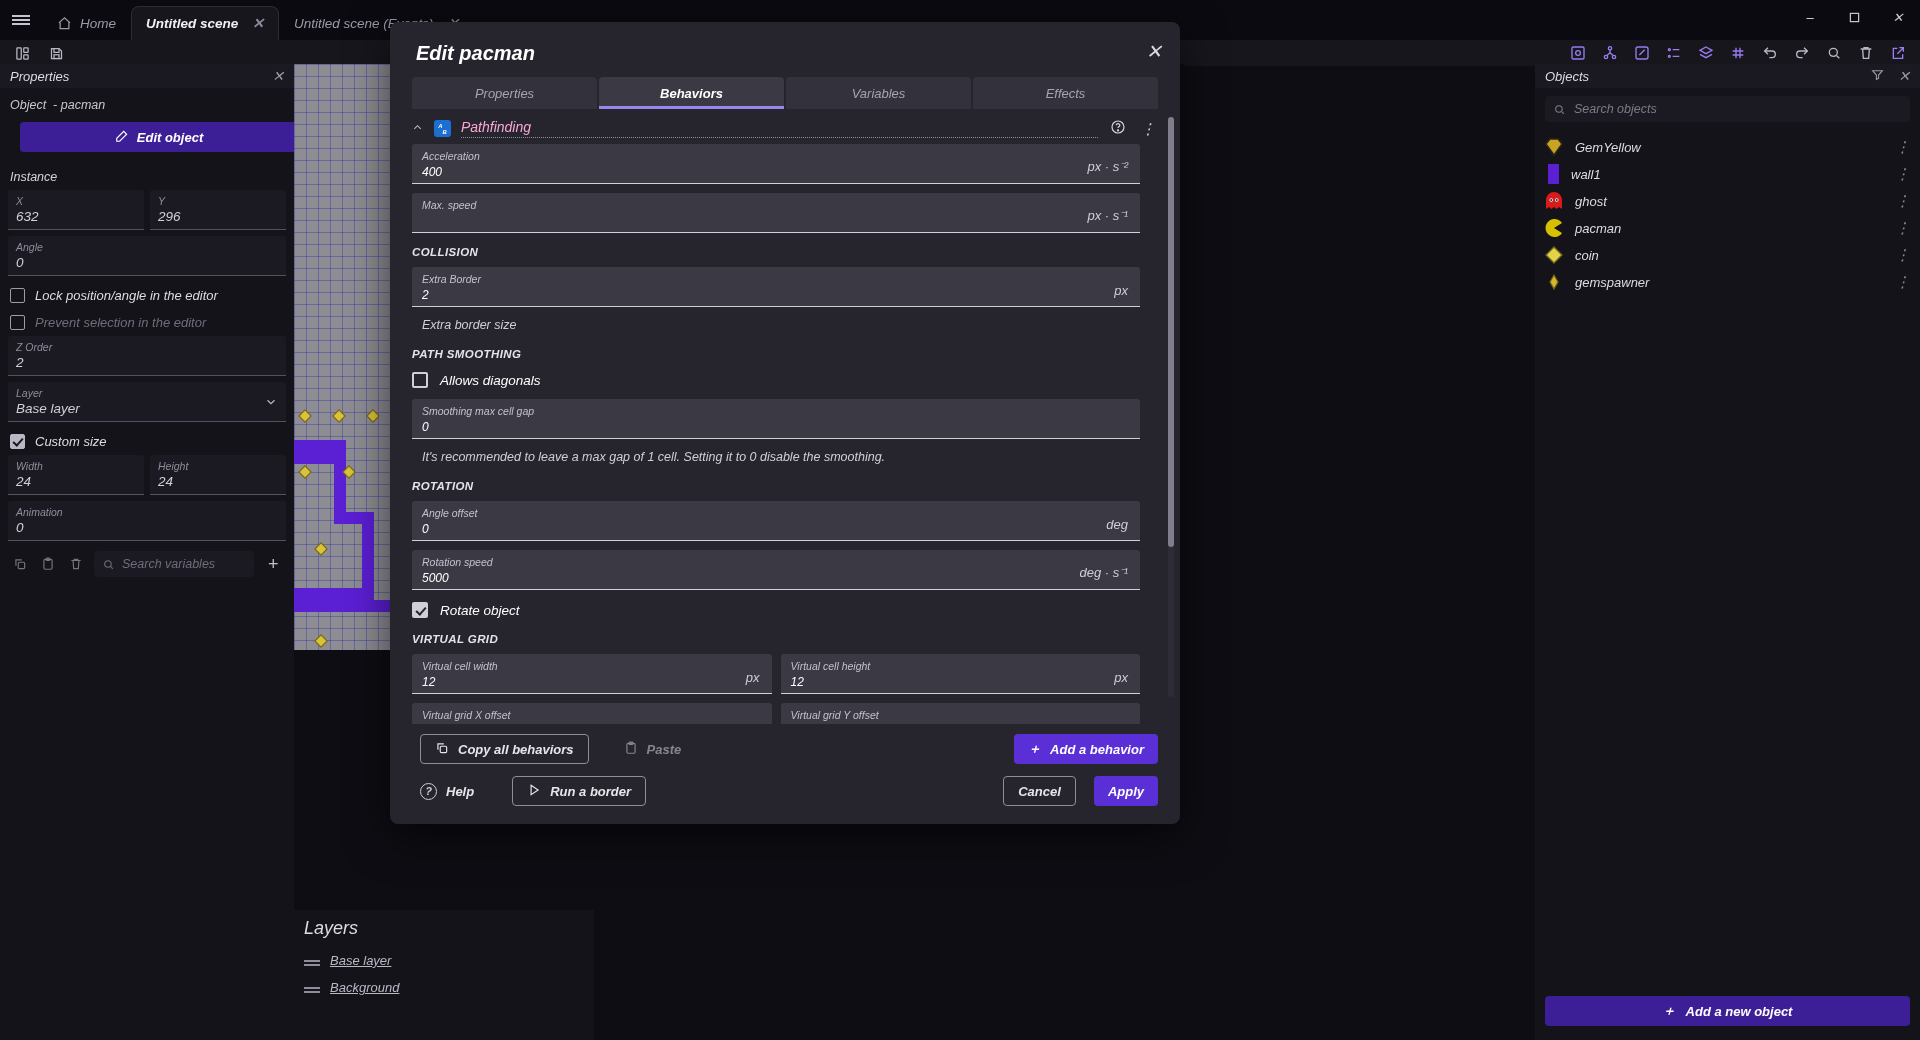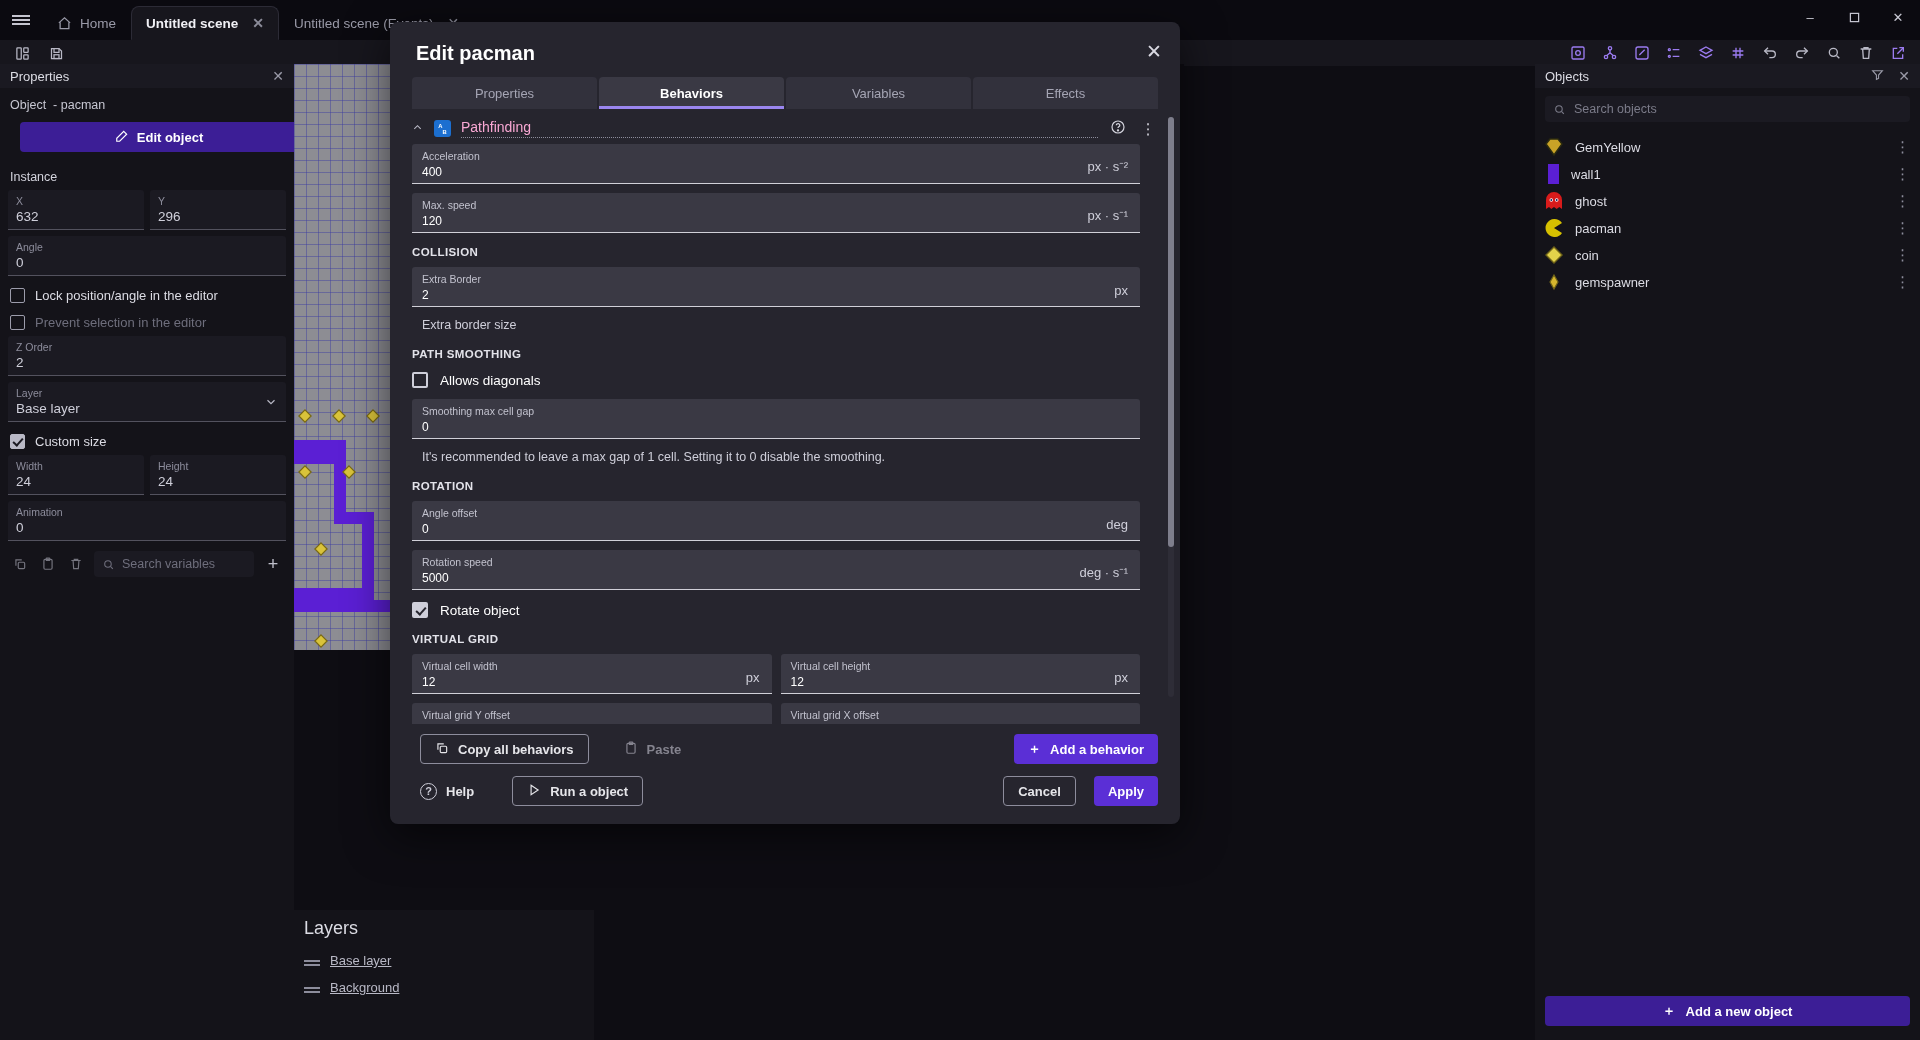--- a/index.html
+++ b/index.html
@@ -3,21 +3,21 @@
 <meta charset="utf-8">
 <style>
   * { box-sizing: border-box; margin: 0; padding: 0; }
   html, body {
     width: 1920px; height: 1040px;
     background: #0e0d13;
     font-family: "Liberation Sans", sans-serif;
     overflow: hidden;
     color: #e6e6ea;
   }
-  .app { position: relative; width: 1920px; height: 1040px; }
+  .app { position: relative; width: 1920px; height: 1040px; font-style: italic; }
 
   
   .titlebar {
     position: absolute; top: 0; left: 0; width: 1920px; height: 40px;
     background: #0b0a10; display: flex; align-items: flex-end;
   }
   .hamburger {
     width: 42px; height: 40px; display: flex; align-items: center; justify-content: center;
   }
   .hamburger span { display:block; width: 18px; height: 2px; background: #c5c5cf; margin: 2px 0; }
@@ -626,21 +626,20 @@
 
       <div class="mf-scroll">
         <div class="mfield">
           <div class="lbl">Acceleration</div>
           <div class="val">400</div>
           <div class="unit">px · s⁻²</div>
         </div>
 
         <div class="mfield">
           <div class="lbl">Max. speed</div>
-          <div class="val">120</div>
           <div class="unit">px · s⁻¹</div>
         </div>
 
         <div class="mgroup">COLLISION</div>
 
         <div class="mfield">
           <div class="lbl">Extra Border</div>
           <div class="val">2</div>
           <div class="unit">px</div>
         </div>
@@ -688,26 +687,26 @@
           </div>
           <div class="mfield">
             <div class="lbl">Virtual cell height</div>
             <div class="val">12</div>
             <div class="unit">px</div>
           </div>
         </div>
 
         <div class="row2">
           <div class="mfield">
-            <div class="lbl">Virtual grid Y offset</div>
+            <div class="lbl">Virtual grid X offset</div>
             <div class="val">0</div>
             <div class="unit">px</div>
           </div>
           <div class="mfield">
-            <div class="lbl">Virtual grid X offset</div>
+            <div class="lbl">Virtual grid Y offset</div>
             <div class="val">0</div>
             <div class="unit">px</div>
           </div>
         </div>
       </div>
 
       <div class="vscroll">
         <div class="vthumb"></div>
       </div>
     </div>
@@ -744,21 +743,21 @@
         <div class="btn plain" style="padding-left:0;">
           <span class="circ-q">?</span>
           <span>Help</span>
         </div>
         <div class="btn outline">
           <span>
             <svg width="14" height="14" viewBox="0 0 24 24" fill="none" stroke="#e6e6ea" stroke-width="2">
                 <polygon points="7,4 19,12 7,20"></polygon>
               </svg>
           </span>
-          <span>Run a object</span>
+          <span>Run a border</span>
         </div>
       </div>
       <div class="footer-right">
         <div class="btn outline">Cancel</div>
         <div class="btn primary">Apply</div>
       </div>
     </div>
   </div>
 
 </div>

